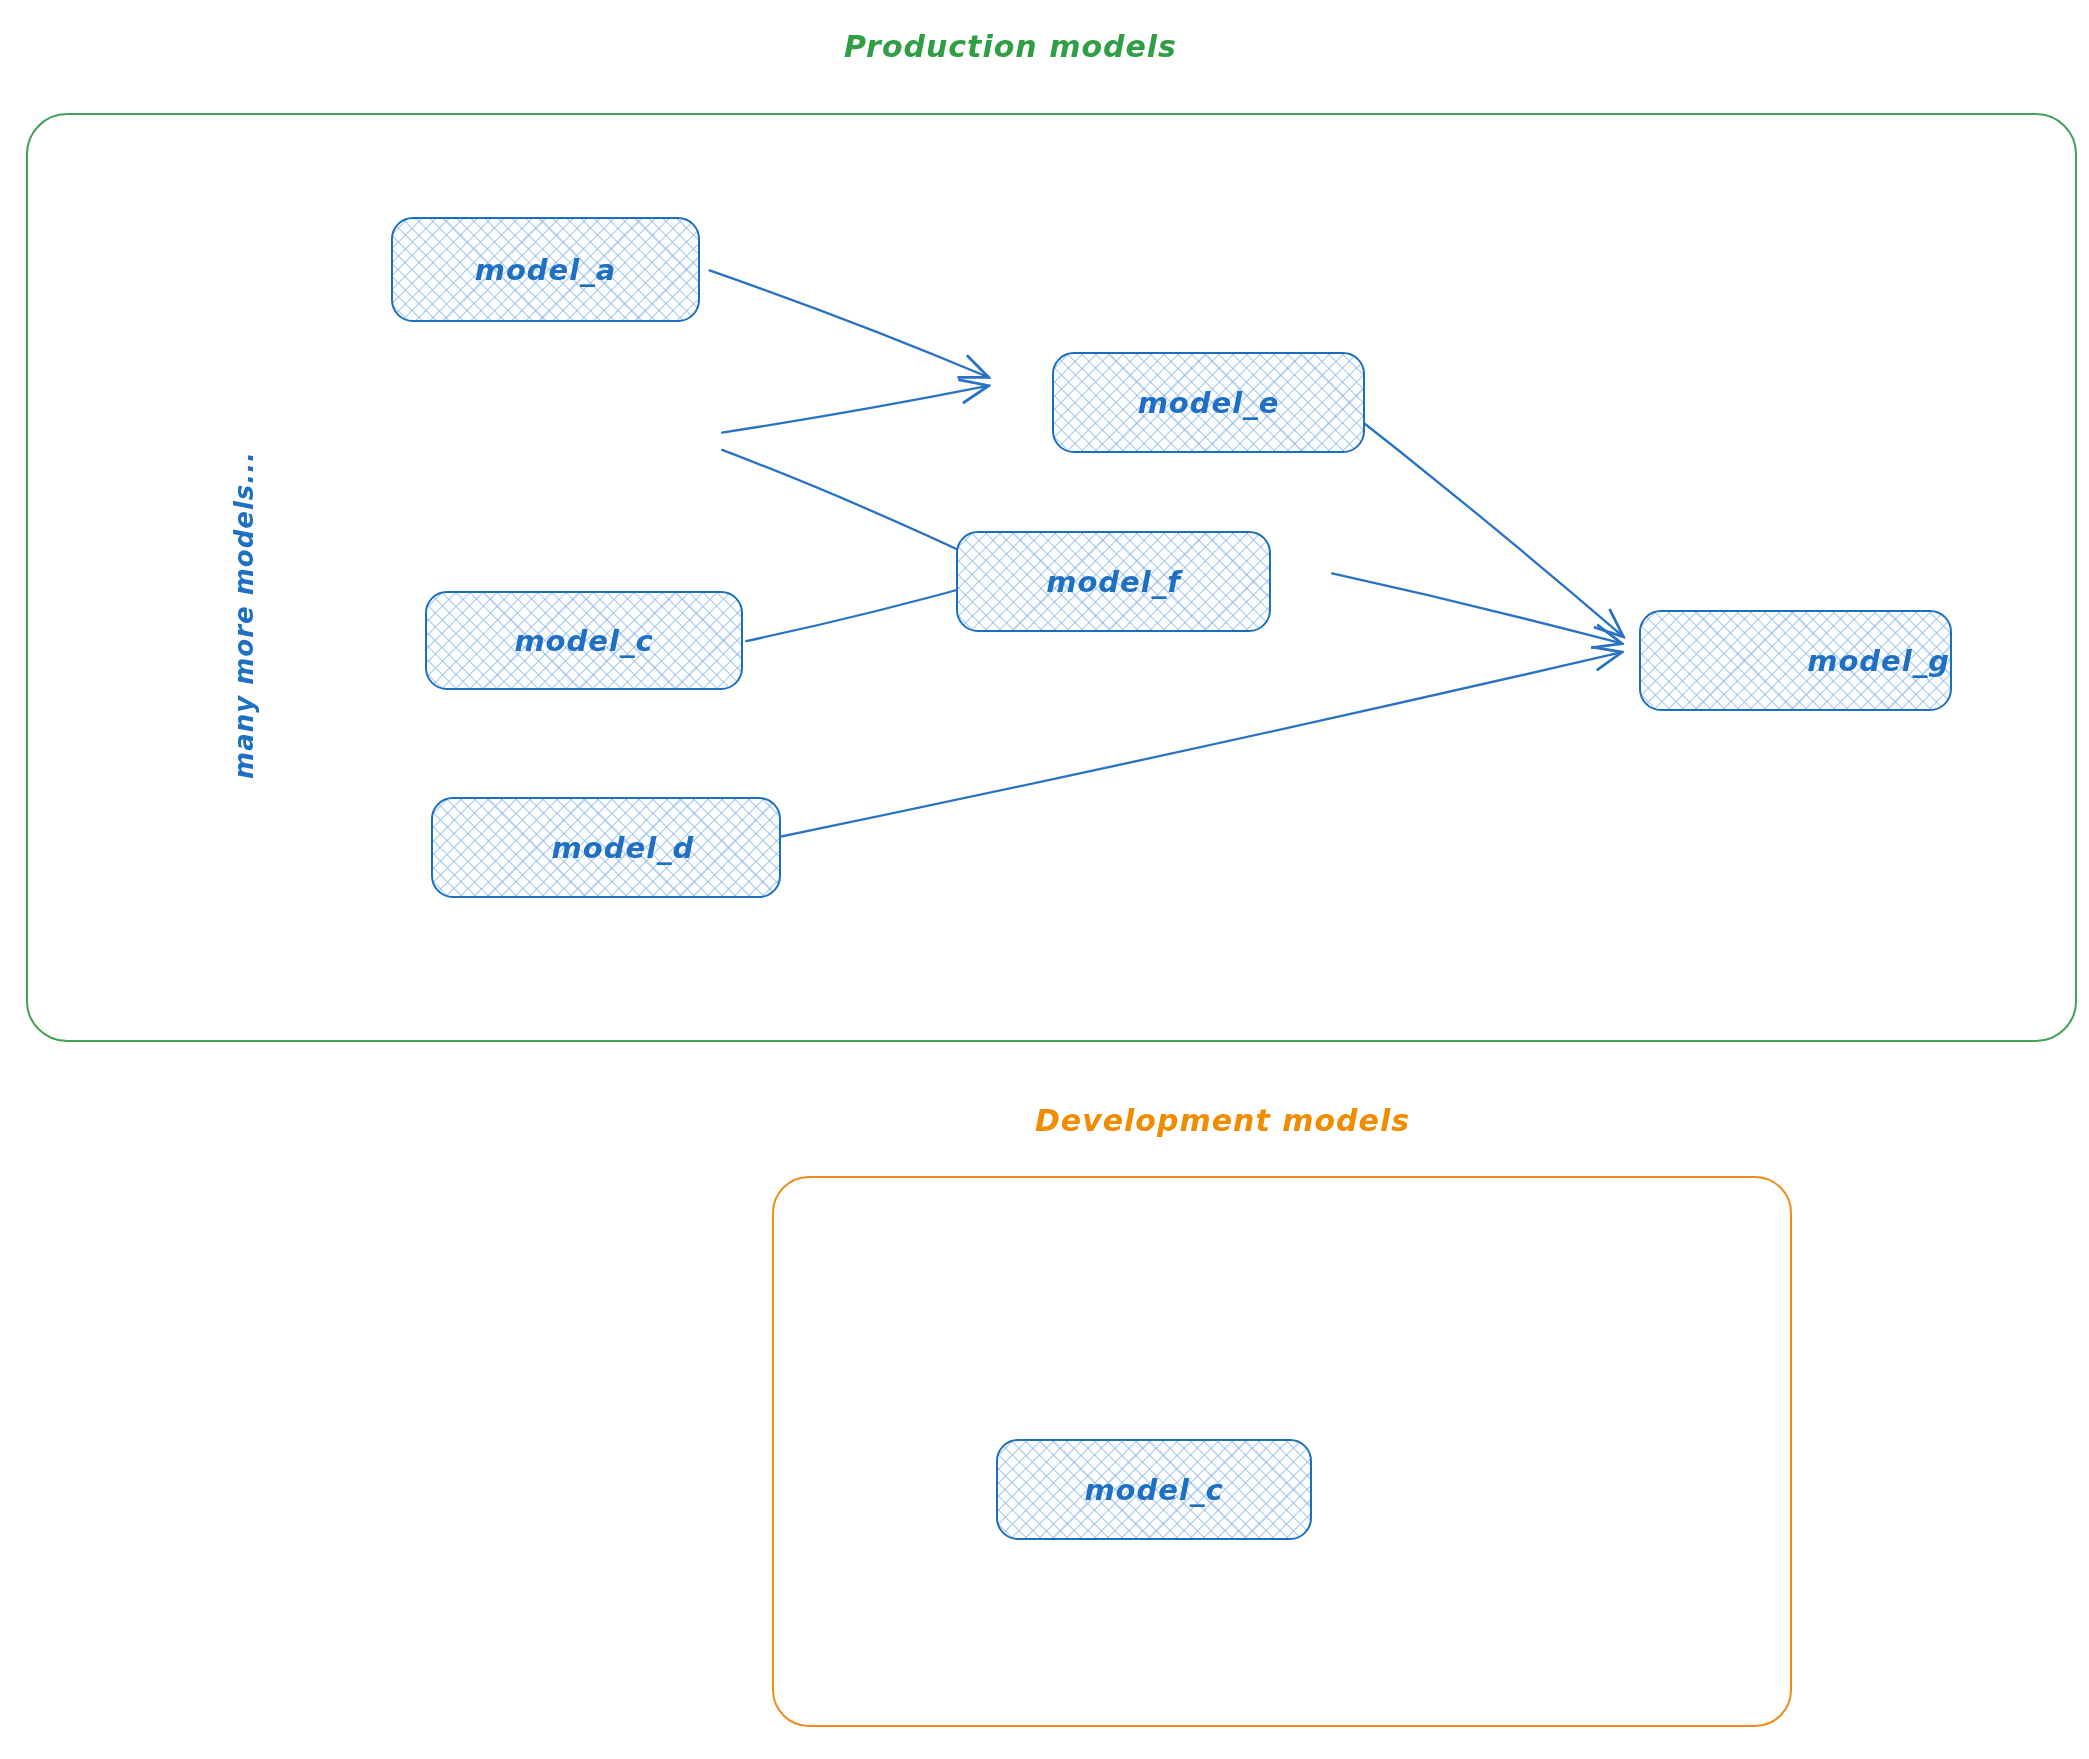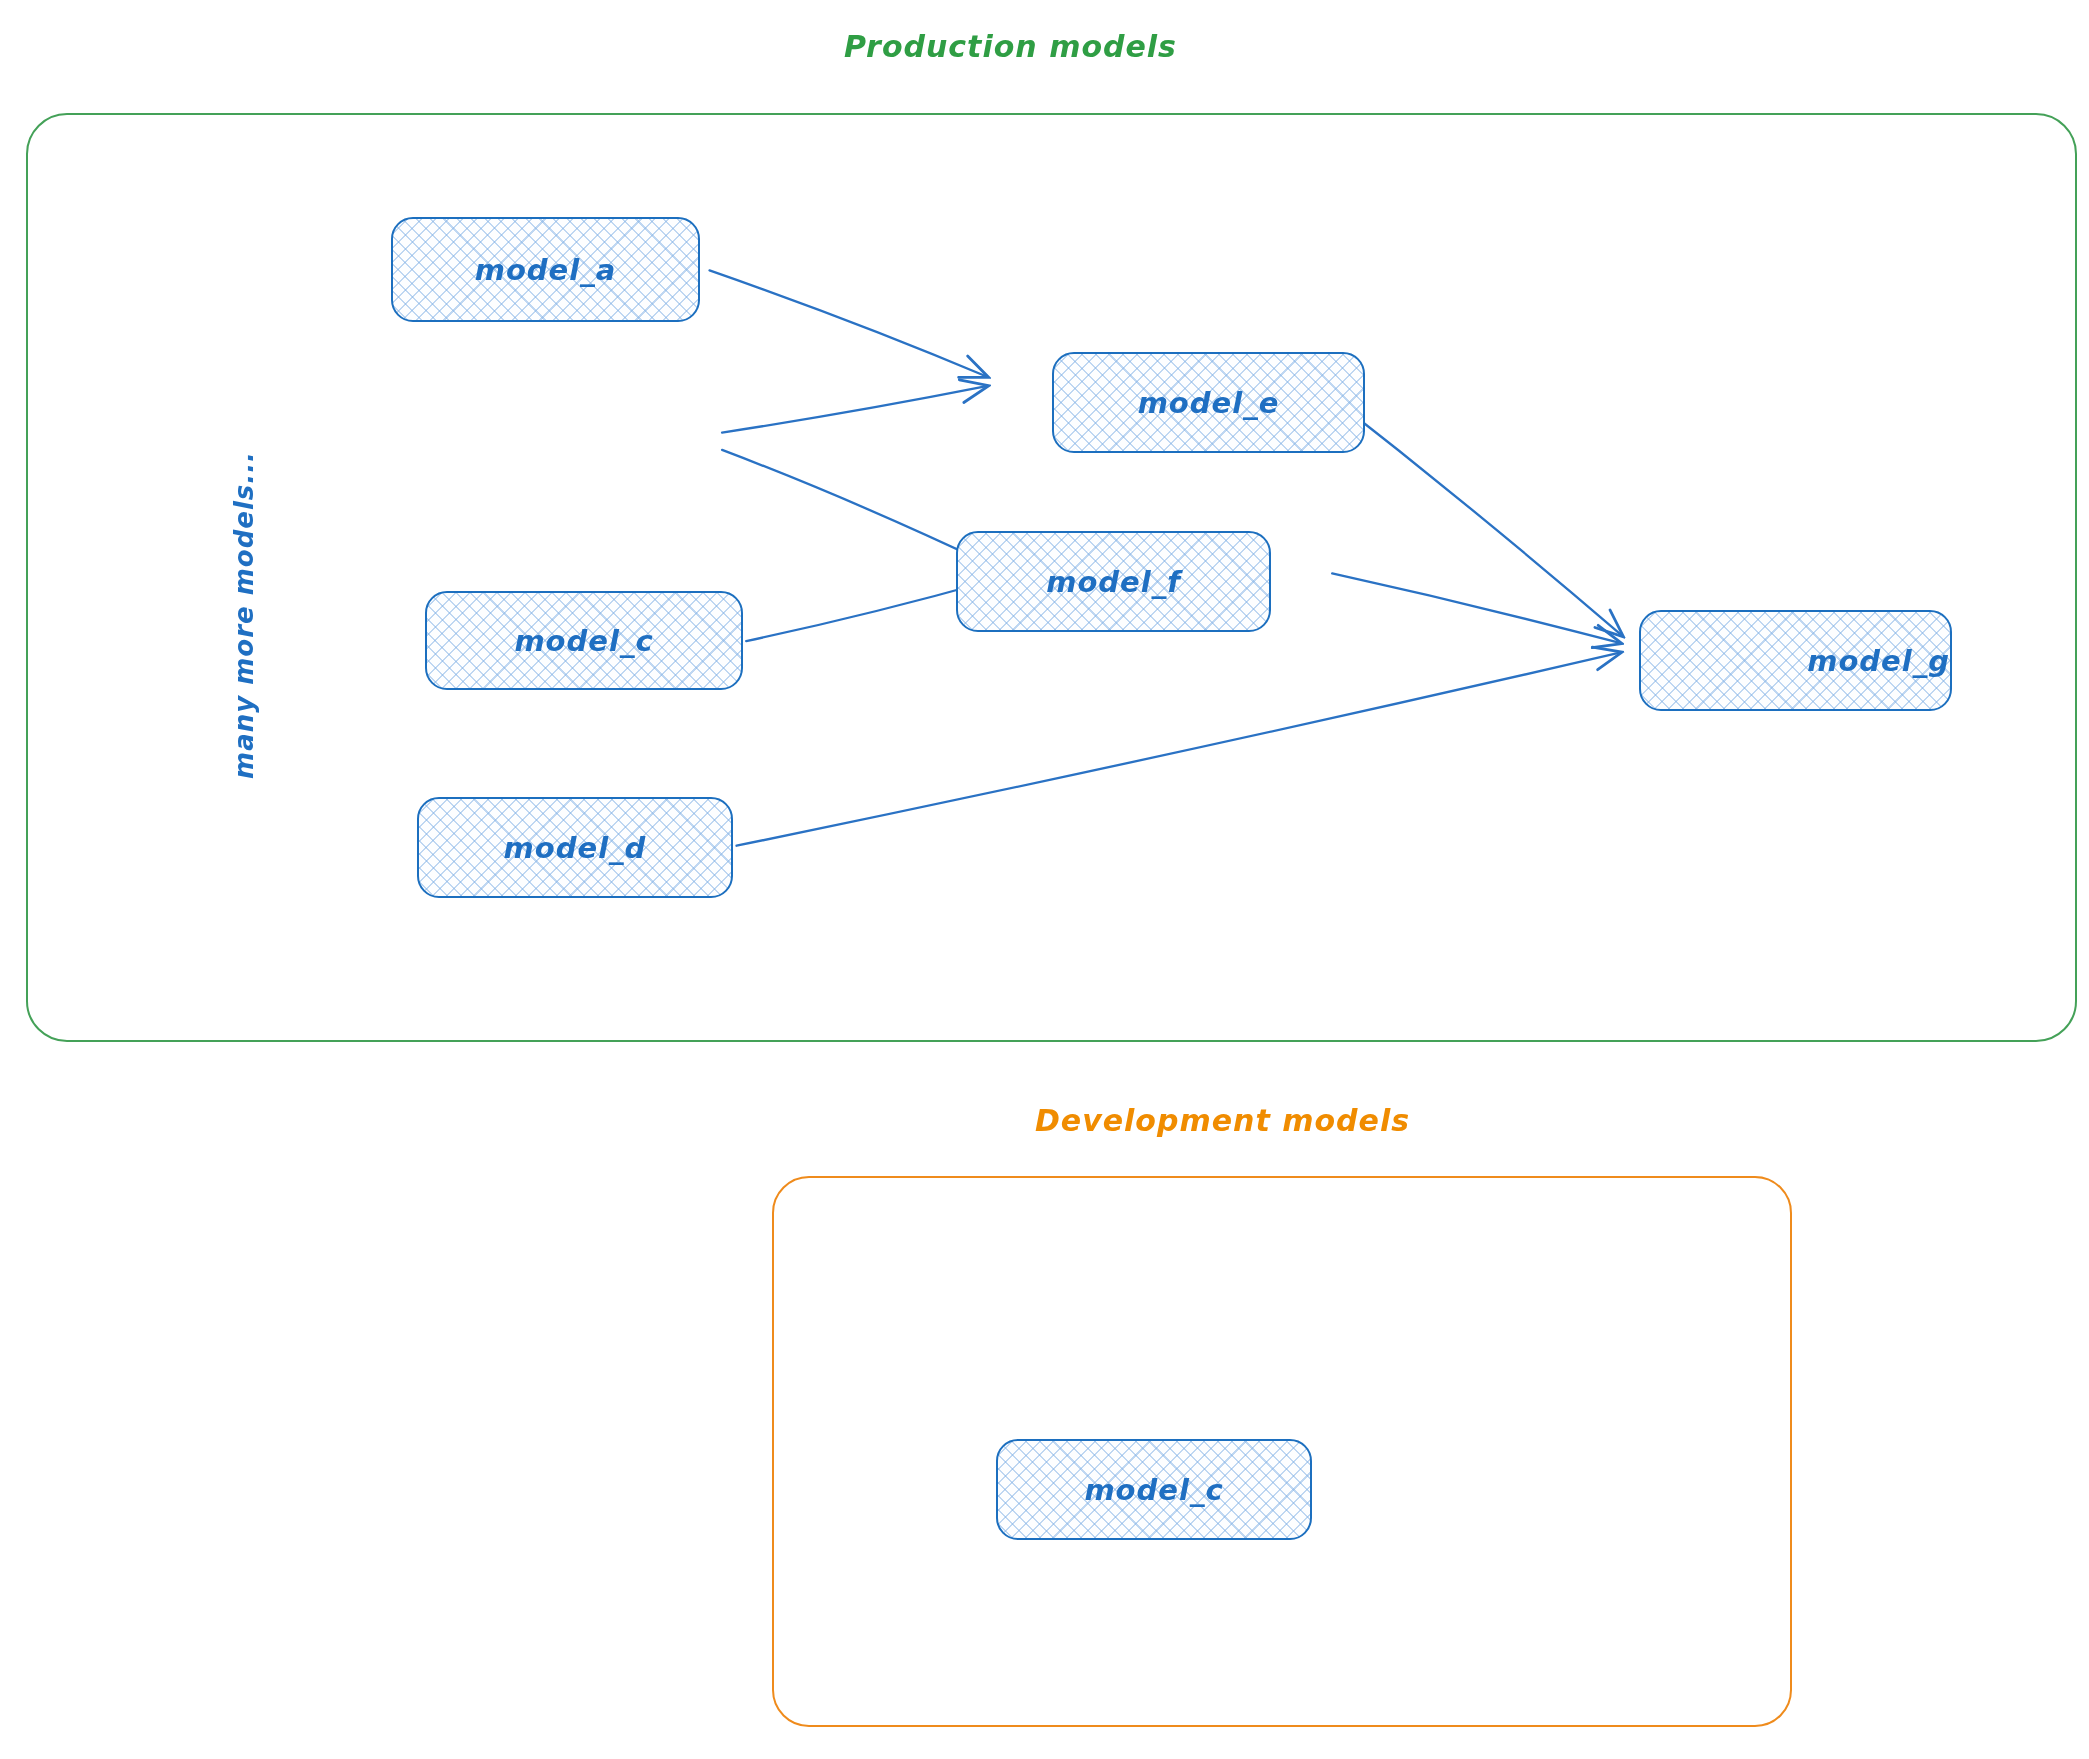--- a/index.html
+++ b/index.html
@@ -45,21 +45,21 @@
     font-style:italic;
     letter-spacing:1px;
     background:
       repeating-linear-gradient(45deg,  rgba(130,177,229,0.50) 0 1.5px, rgba(0,0,0,0) 1.5px 9.7px),
       repeating-linear-gradient(135deg, rgba(130,177,229,0.50) 0 1.5px, rgba(0,0,0,0) 1.5px 9.7px),
       #fdfeff;
   }
   .node-a{ left:391px;  top:217px;  width:305px; height:101px; }
   .node-b{ left:406px;  top:396px;  width:309px; height:97px; }
   .node-c{ left:425px;  top:591px;  width:314px; height:95px;  }
-  .node-d{ left:417px;  top:797px;  width:312px; height:97px; }
+  .node-d{ left:431px;  top:797px;  width:312px; height:97px;padding-left:34px; }
   .node-e{ left:1052px; top:336px;  width:309px; height:97px;margin-top:16px; }
   .node-f{ left:956px; top:531px;  width:311px; height:97px;text-align:center; }
   .node-g{ left:1639px; top:610px;  width:309px; height:97px;justify-content:flex-end; }
   .node-c-dev{ left:996px; top:1439px; width:312px; height:97px; }
   .side-label{
     position:absolute;
     left:244px; top:615px;
     transform:translate(-50%,-50%) rotate(-90deg);
     white-space:nowrap;
     color:#1f6fc2;

